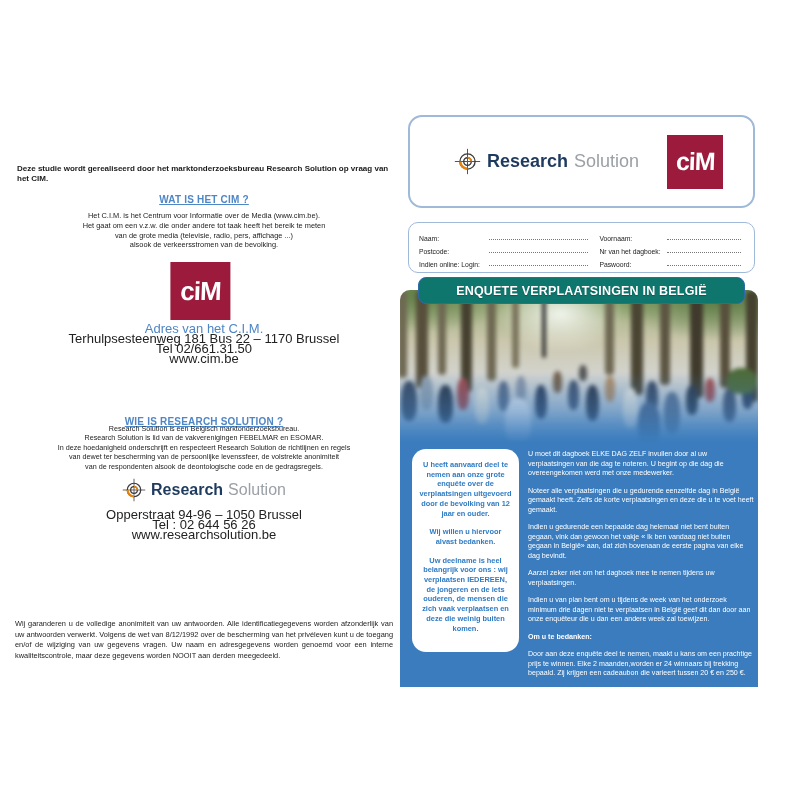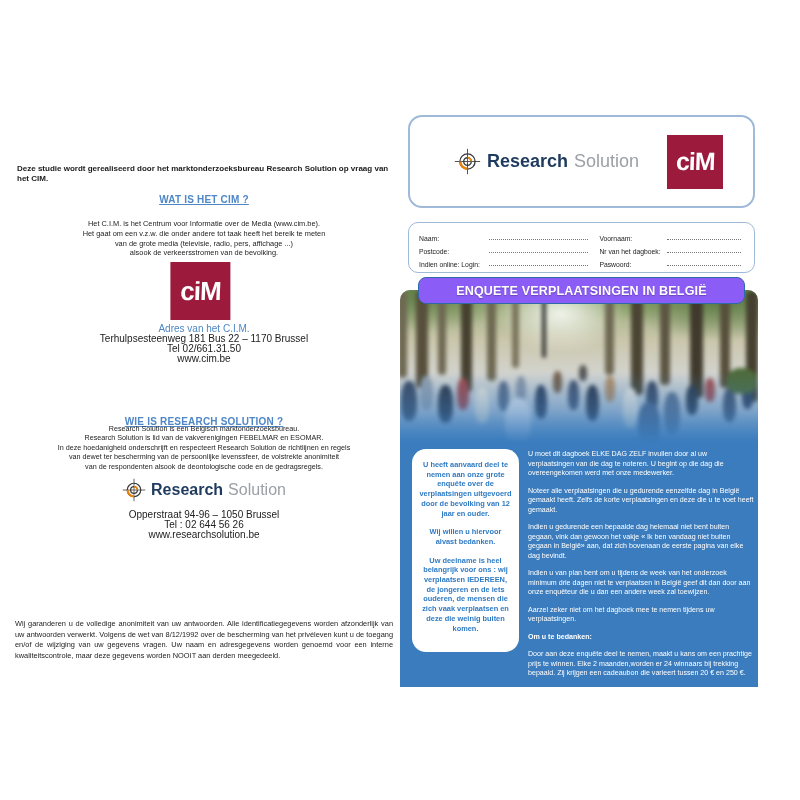--- a/index.html
+++ b/index.html
@@ -8,30 +8,30 @@
     font-family:"Liberation Sans",sans-serif;color:#1a1a1a;overflow:hidden;
   }
   
   .left-page{position:absolute;left:15px;top:156px;width:378px;height:520px;}
   .intro{position:absolute;top:0;left:2px;right:0;font-size:8px;font-weight:bold;line-height:10px;}
   .blue-heading{position:absolute;left:0;right:0;text-align:center;font-size:10px;font-weight:bold;
     color:#4e86c6;text-decoration:underline;letter-spacing:.2px;}
   .h-cim{top:38px;}
   .h-rs{top:260px;}
   .center-lines{position:absolute;left:0;right:0;text-align:center;font-size:7.4px;line-height:9.8px;color:#222;}
-  .cim-body{top:55px;margin-top:8px;}
+  .cim-body{top:55px;}
   .rs-body{top:268px;font-size:7.2px;line-height:9.4px;}
   .cim-logo{
     position:absolute;top:106px;left:50%;transform:translateX(-56%);
     width:60px;height:58px;background:#9c1b3c;color:#fff;
     display:flex;align-items:center;justify-content:center;
     font-weight:bold;font-size:26px;letter-spacing:-1px;
   }
   .cim-logo-sm-txt{transform:skewX(-2deg);}
-  .addr{position:absolute;left:0;right:0;text-align:center;font-size:10px;line-height:10px;color:#222;}
+  .addr{position:absolute;left:0;right:0;text-align:center;font-size:13px;line-height:10px;color:#222;}
   .addr-title{color:#4e86c6;}
   .addr-cim{top:168px;}
   .addr-rs{top:354px;}
   .rs-logo{position:absolute;left:0;right:0;display:flex;align-items:center;justify-content:center;gap:5px;}
   .rs-logo-left{top:322px;}
   .rs-word1{font-weight:bold;color:#1e3a5f;font-size:16px;}
   .rs-word2{color:#9aa0a6;font-size:16px;}
   .footer-par{position:absolute;top:456px;left:0;right:0;font-size:7.4px;line-height:10.4px;
     text-align:justify;color:#222;}
   
@@ -52,21 +52,21 @@
     position:absolute;top:109px;left:8px;width:347px;height:51px;box-sizing:border-box;
     border:1.5px solid #9fb9d9;border-radius:10px;background:#fff;padding:6px 10px 4px 10px;
   }
   .form-row{display:flex;align-items:flex-end;height:13px;font-size:6.8px;color:#222;}
   .f-label-l{width:70px;}
   .f-label-r{width:68px;margin-left:8px;}
   .dots{flex:1;border-bottom:1px dotted #777;margin:0 3px 2px 0;height:10px;}
   .dots-l{flex:1.35;}
   .banner{
     position:absolute;top:164px;left:18px;width:327px;height:27px;z-index:5;
-    background:#8b5cf6;border:1px solid #2e6aa8;border-radius:8px;box-sizing:border-box;
+    background:#0f766e;border:1px solid #2e6aa8;border-radius:8px;box-sizing:border-box;
     color:#fff;font-weight:bold;font-size:12.5px;letter-spacing:.2px;
     display:flex;align-items:center;justify-content:center;text-shadow:0 1px 1px rgba(0,0,0,.25);
   }
   .photo{
     position:absolute;top:177px;left:0;width:358px;height:156px;
     border-radius:10px 10px 0 0;overflow:hidden;background:#cfd3cf;
   }
   .photo-inner{
     position:absolute;inset:-6px;filter:blur(2.3px);
     background:
@@ -248,19 +248,19 @@
   <div class="white-box">
     <p>U heeft aanvaard deel te nemen aan onze grote enquête over de verplaatsingen uitgevoerd door de bevolking van 12 jaar en ouder.</p>
     <p class="wb-strong">Wij willen u hiervoor alvast bedanken.</p>
     <p><span>Uw deelname is heel belangrijk voor ons : wij verplaatsen </span><span class="wb-strong">IEDEREEN,</span><span> de jongeren en de iets ouderen, de mensen die zich vaak verplaatsen en deze die weinig buiten komen.</span></p>
   </div>
 
   <div class="instructions">
     <p>U moet dit dagboek ELKE DAG ZELF invullen door al uw verplaatsingen van die dag te noteren. U begint op die dag die overeengekomen werd met onze medewerker.</p>
     <p>Noteer alle verplaatsingen die u gedurende eenzelfde dag in België gemaakt heeft. Zelfs de korte verplaatsingen en deze die u te voet heeft gemaakt.</p>
     <p>Indien u gedurende een bepaalde dag helemaal niet bent buiten gegaan, vink dan gewoon het vakje « Ik ben vandaag niet buiten gegaan in België» aan, dat zich bovenaan de eerste pagina van elke dag bevindt.</p>
+    <p>Aarzel zeker niet om het dagboek mee te nemen tijdens uw verplaatsingen.</p>
     <p>Indien u van plan bent om u tijdens de week van het onderzoek  minimum drie dagen niet te verplaatsen in België geef dit dan door aan onze enquêteur die u dan een andere week zal toewijzen.</p>
-    <p>Aarzel zeker niet om het dagboek mee te nemen tijdens uw verplaatsingen.</p>
     <p class="thanks-h">Om u te bedanken:</p>
     <p>Door aan deze enquête deel te nemen, maakt u kans om een prachtige prijs te winnen. Elke 2 maanden,worden er 24 winnaars bij trekking bepaald. Zij krijgen een cadeaubon die varieert tussen 20 € en 250 €.</p>
   </div>
 
 </div>
 
 </body></html>

